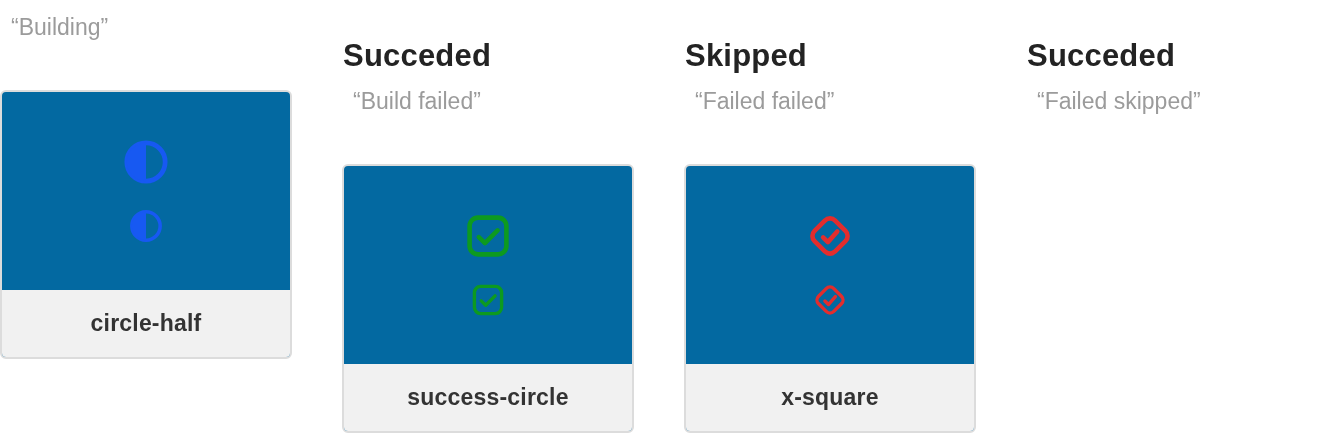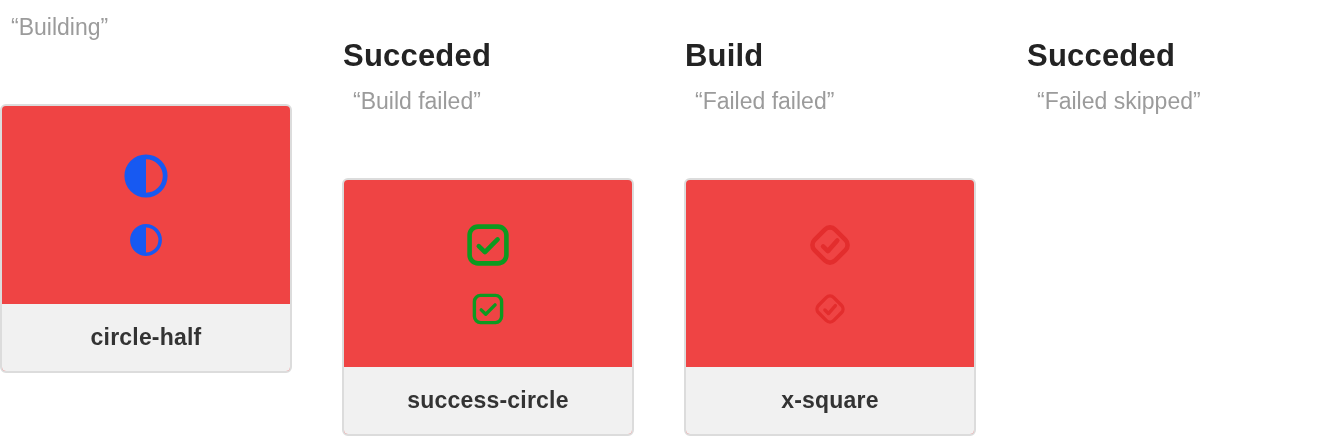--- a/index.html
+++ b/index.html
@@ -32,23 +32,23 @@
     color: #232323;
   }
   .subtitle {
     margin: 13px 0 0 11px;
     font-size: 23px;
     line-height: 28px;
     font-weight: 500;
     color: #9b9b9b;
   }
   .card {
-    margin-top: 63px;
+    margin-top: 49px;
     height: 269px;
-    background: #ef4444;
+    background: #0369a1;
     border: 2px solid #dcdcdc;
     border-radius: 6px;
     display: flex;
     flex-direction: column;
     overflow: hidden;
   }
   .card-body {
     flex: 1 1 auto;
     display: flex;
     flex-direction: column;
@@ -112,21 +112,21 @@
             <rect x="2.4" y="2.4" width="19.2" height="19.2" rx="4.4"></rect>
             <path d="M7.2 12.6 L10.4 15.7 L17 9.1"></path>
           </svg>
         </span>
       </div>
       <div class="card-footer">success-circle</div>
     </div>
   </div>
 
   <div class="col">
-    <div class="title">Build</div>
+    <div class="title">Skipped</div>
     <div class="subtitle">“Failed failed”</div>
     <div class="card">
       <div class="card-body">
         <span class="icon-large" style="color: rgb(227, 45, 45);">
           <svg viewBox="0 0 24 24" fill="none" stroke="currentColor" stroke-width="2.4" stroke-linecap="round" stroke-linejoin="round">
             <rect x="4.4" y="4.4" width="15.2" height="15.2" rx="3.8" transform="rotate(45 12 12)"></rect>
             <path d="M8.4 12.7 L10.9 15.2 L15.8 9.6"></path>
           </svg>
         </span>
         <span class="icon-small" style="color: rgb(227, 45, 45);">

